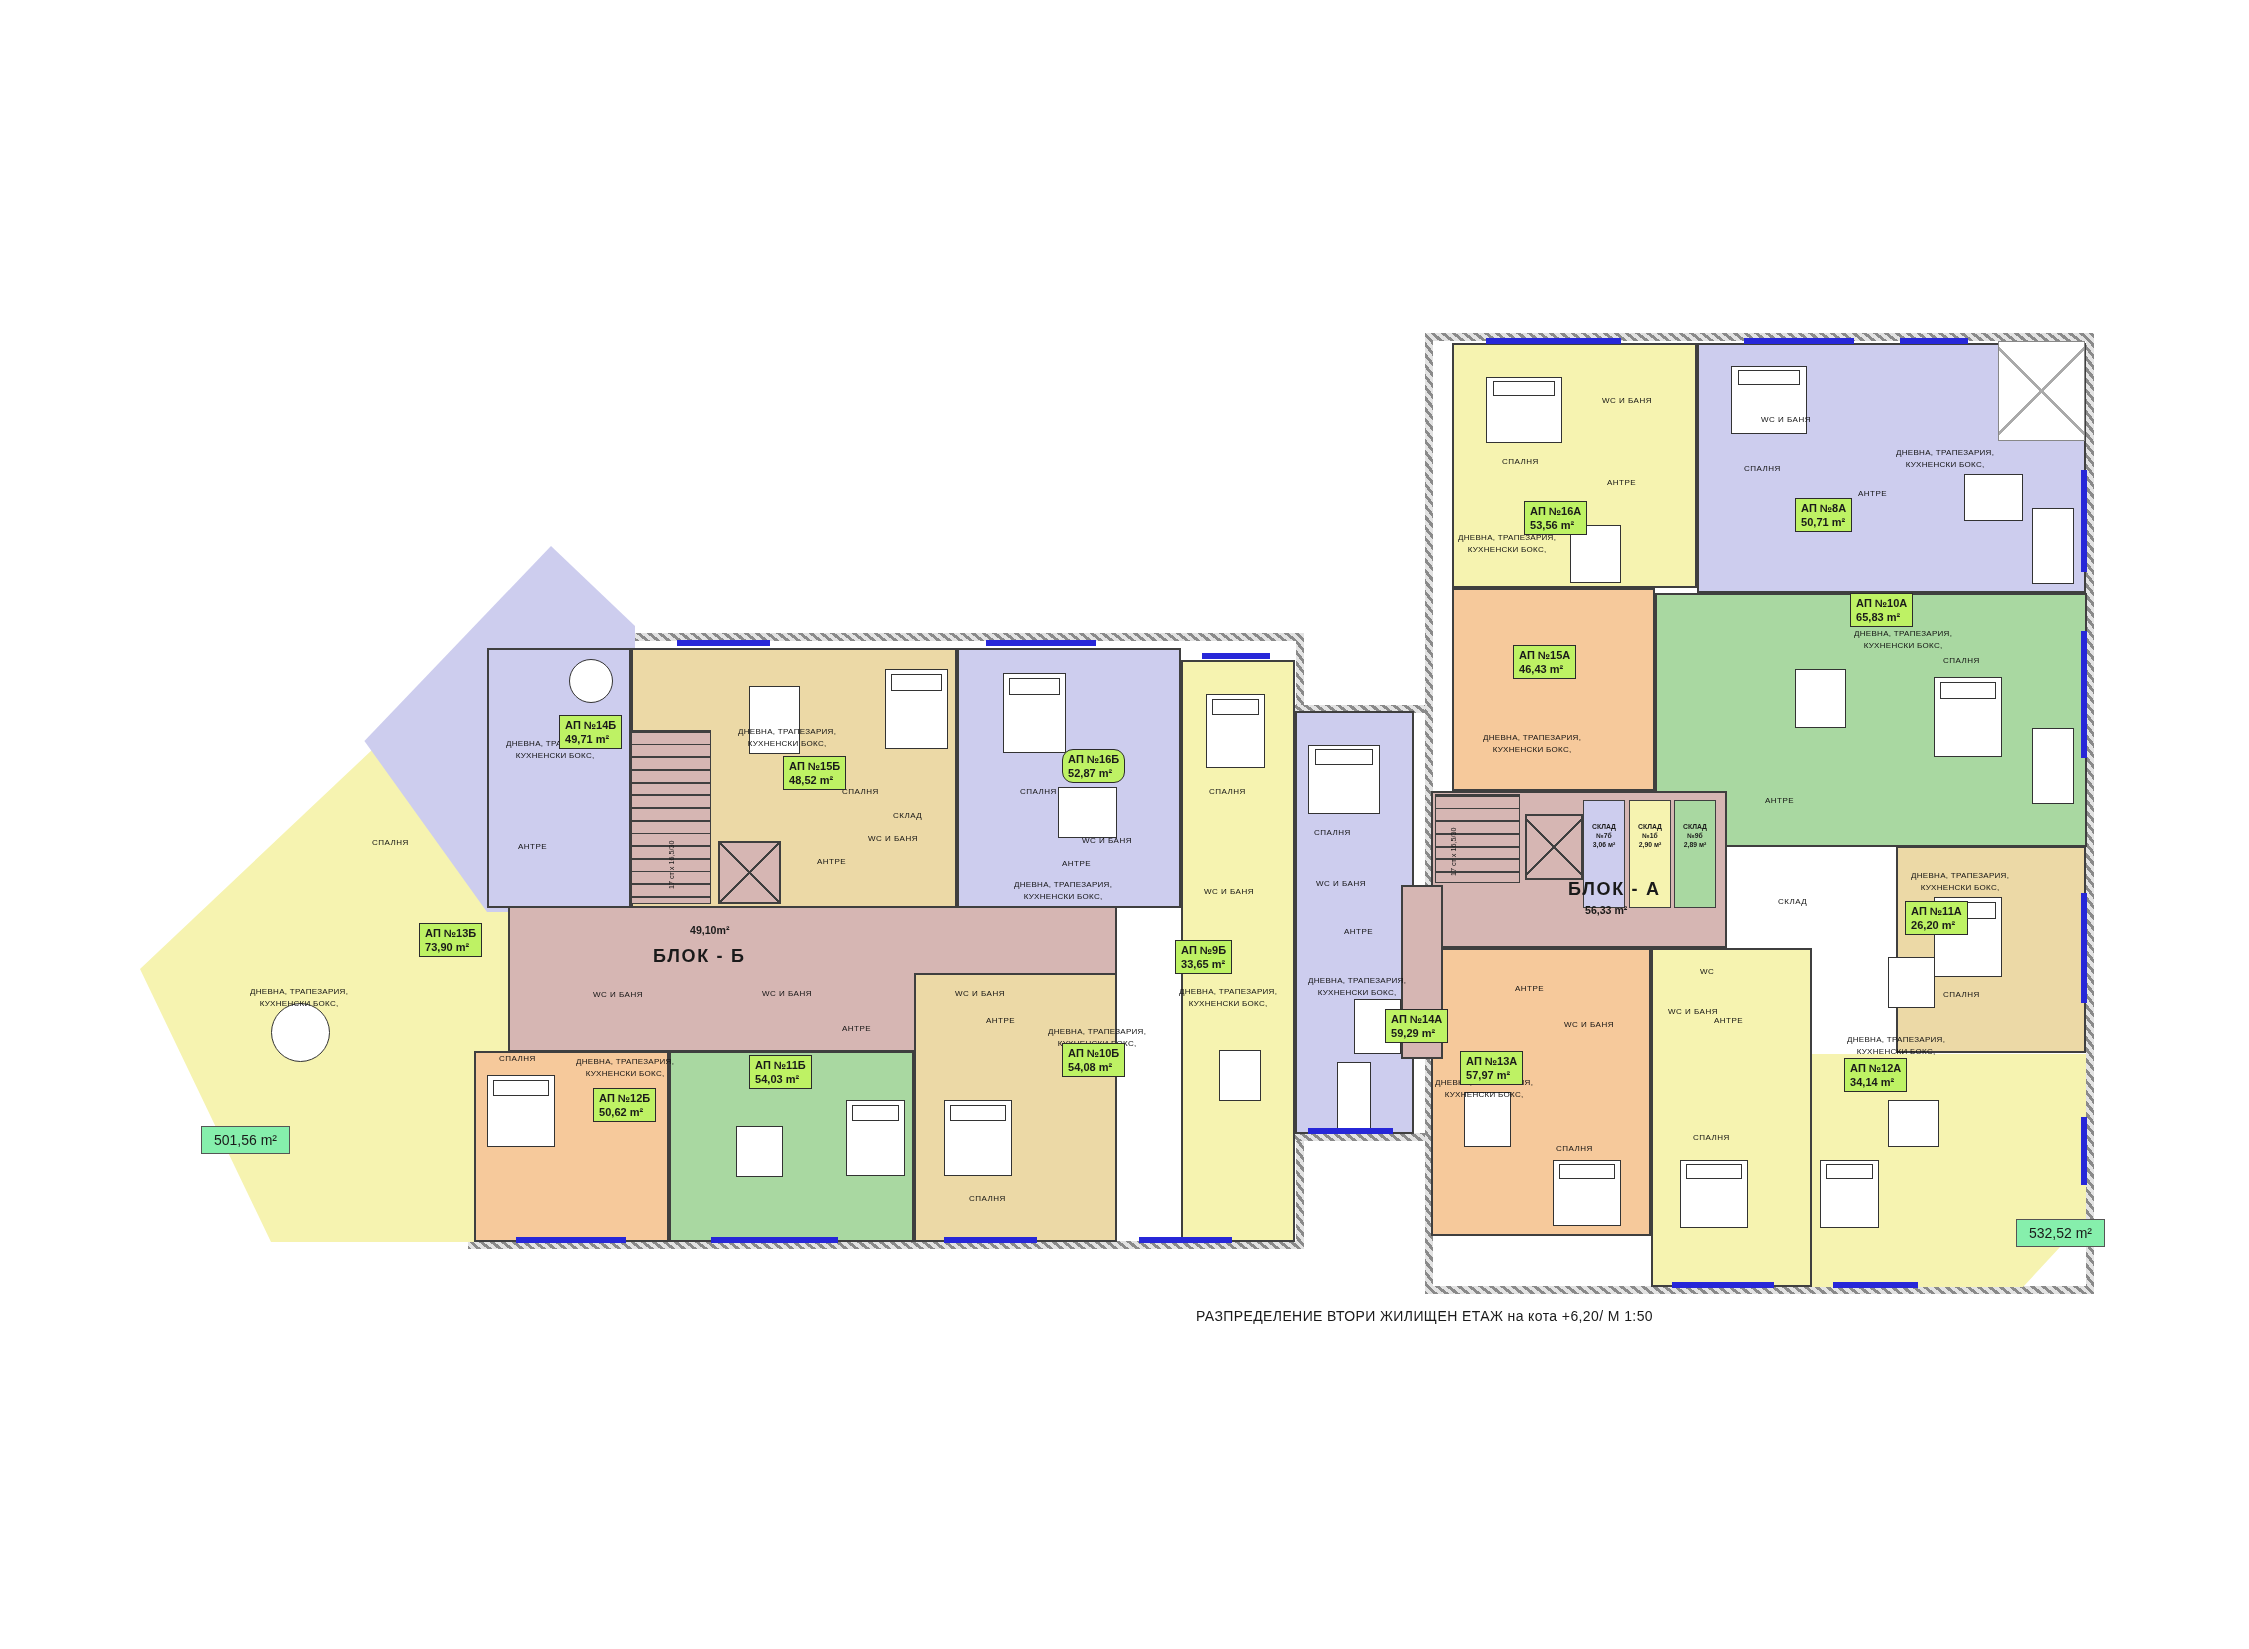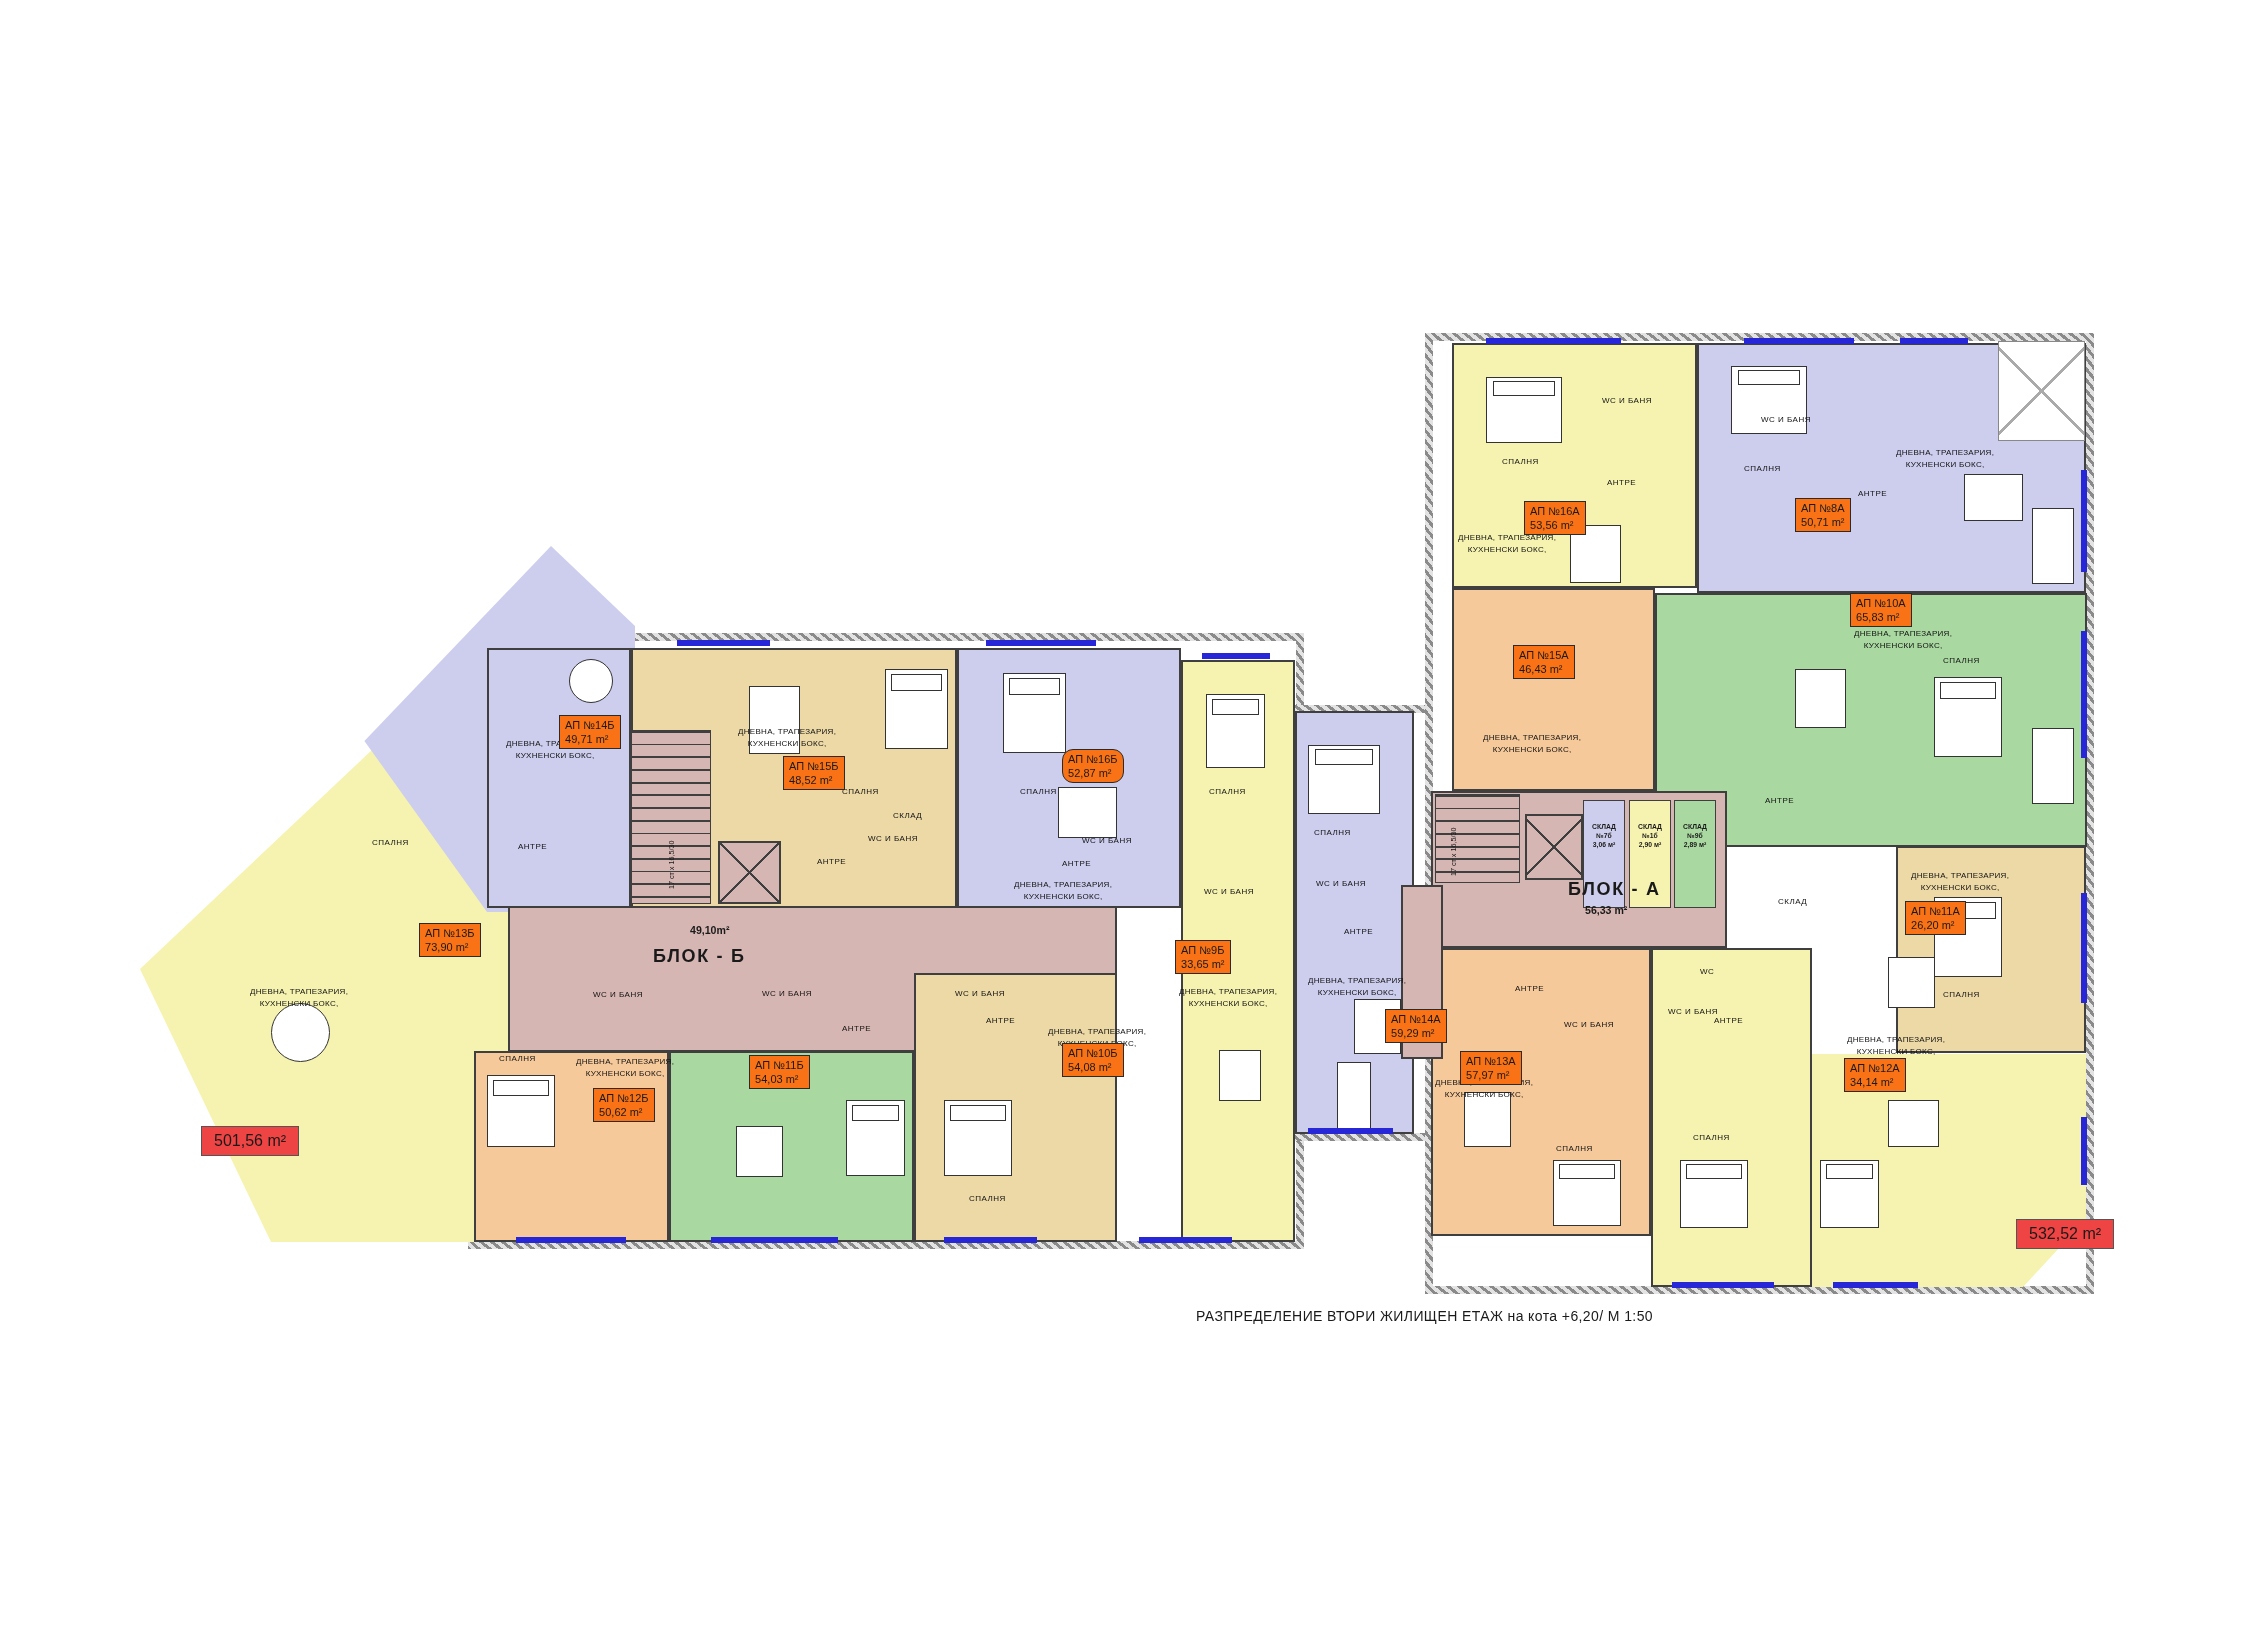--- a/index.html
+++ b/index.html
@@ -18,30 +18,30 @@
   .stairs{position:absolute;box-sizing:border-box;background:#d6b6b3;border:1.7px solid #3f3f3f;z-index:24;
           background-image:repeating-linear-gradient(to bottom,#3f3f3f 0 1.7px,rgba(0,0,0,0) 1.7px 12.7px);}
   .elevator{position:absolute;box-sizing:border-box;background:#d6b6b3;border:2.5px solid #3f3f3f;z-index:25;
           background-image:linear-gradient(45deg,rgba(0,0,0,0) 48.5%,#3f3f3f 48.5% 51.5%,rgba(0,0,0,0) 51.5%),
                            linear-gradient(135deg,rgba(0,0,0,0) 48.5%,#3f3f3f 48.5% 51.5%,rgba(0,0,0,0) 51.5%);}
   .terrace{position:absolute;box-sizing:border-box;background:#fff;border:1.7px solid #888;z-index:23;
           background-image:linear-gradient(45deg,rgba(0,0,0,0) 49%,#aaa 49% 51%,rgba(0,0,0,0) 51%),
                            linear-gradient(135deg,rgba(0,0,0,0) 49%,#aaa 49% 51%,rgba(0,0,0,0) 51%);}
   .storage{position:absolute;box-sizing:border-box;border:1.7px solid #3f3f3f;z-index:26;
            font-size:6.8px;line-height:1.3;text-align:center;padding-top:22px;font-weight:bold;}
-  .apt-label{position:absolute;background:#f97316;border:1.7px solid #2b2b2b;padding:1.7px 5.1px;
-             font-size:11px;font-weight:normal;line-height:1.3;white-space:nowrap;z-index:30;}
+  .apt-label{position:absolute;background:#bef264;border:1.7px solid #2b2b2b;padding:1.7px 5.1px;
+             font-size:11px;font-weight:bold;line-height:1.3;white-space:nowrap;z-index:30;}
   .apt-label span{display:block;}
   .room-label{position:absolute;font-size:8px;letter-spacing:0.5px;color:#111;z-index:28;white-space:nowrap;}
   .living-label{position:absolute;font-size:8px;letter-spacing:0.3px;color:#111;z-index:28;
                 text-align:center;line-height:1.5;white-space:nowrap;}
   .block-label{position:absolute;font-size:18px;font-weight:bold;letter-spacing:1.7px;z-index:29;}
   .corr-area{position:absolute;font-size:10.6px;font-weight:bold;z-index:29;}
   .stair-note{position:absolute;font-size:7.2px;z-index:29;transform:rotate(-90deg);transform-origin:left top;white-space:nowrap;}
-  .total-box{position:absolute;border:1.7px solid #555;background:#ef4444;font-size:16px;
+  .total-box{position:absolute;border:1.7px solid #555;background:#86efac;font-size:14px;
              padding:5.1px 12px;z-index:40;white-space:nowrap;}
   .caption{position:absolute;font-size:14px;letter-spacing:0.4px;z-index:40;white-space:nowrap;}
   .window{position:absolute;background:#2727d8;z-index:22;}
   .bed{position:absolute;box-sizing:border-box;background:#fff;border:1.7px solid #333;z-index:21;}
   .bed::before{content:"";position:absolute;left:8%;right:8%;top:5%;height:20%;border:1.7px solid #333;}
   .table{position:absolute;box-sizing:border-box;background:#fff;border:1.7px solid #333;z-index:21;}
   .rtable{position:absolute;box-sizing:border-box;background:#fff;border:1.7px solid #333;border-radius:50%;z-index:21;}
   .sofa{position:absolute;box-sizing:border-box;background:#fff;border:1.7px solid #333;z-index:21;}
 </style>
 </head>

